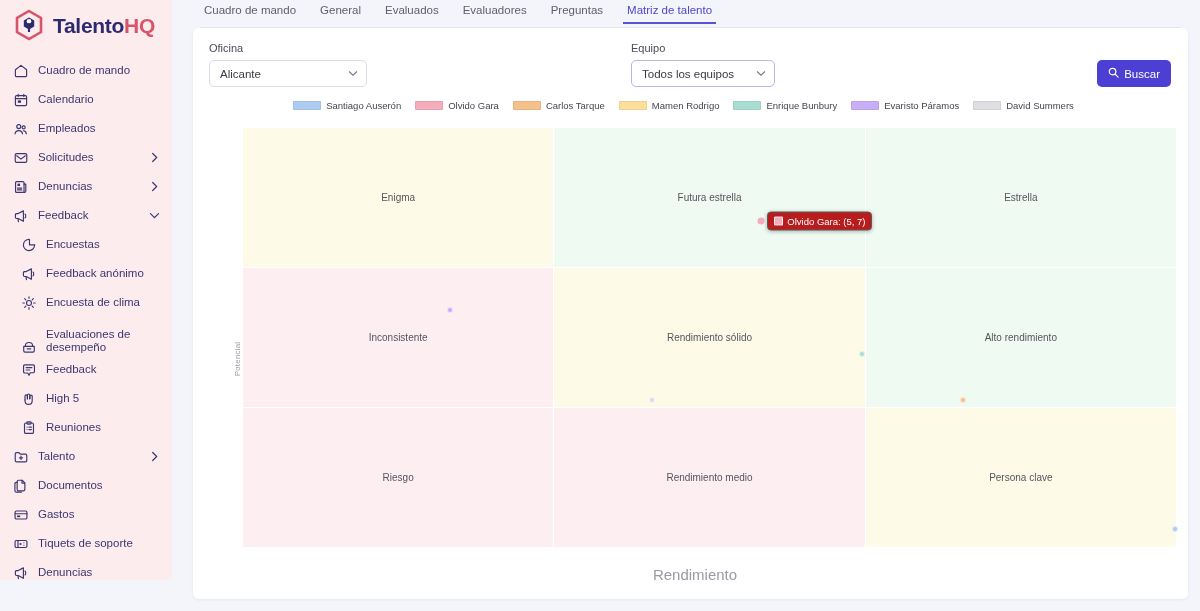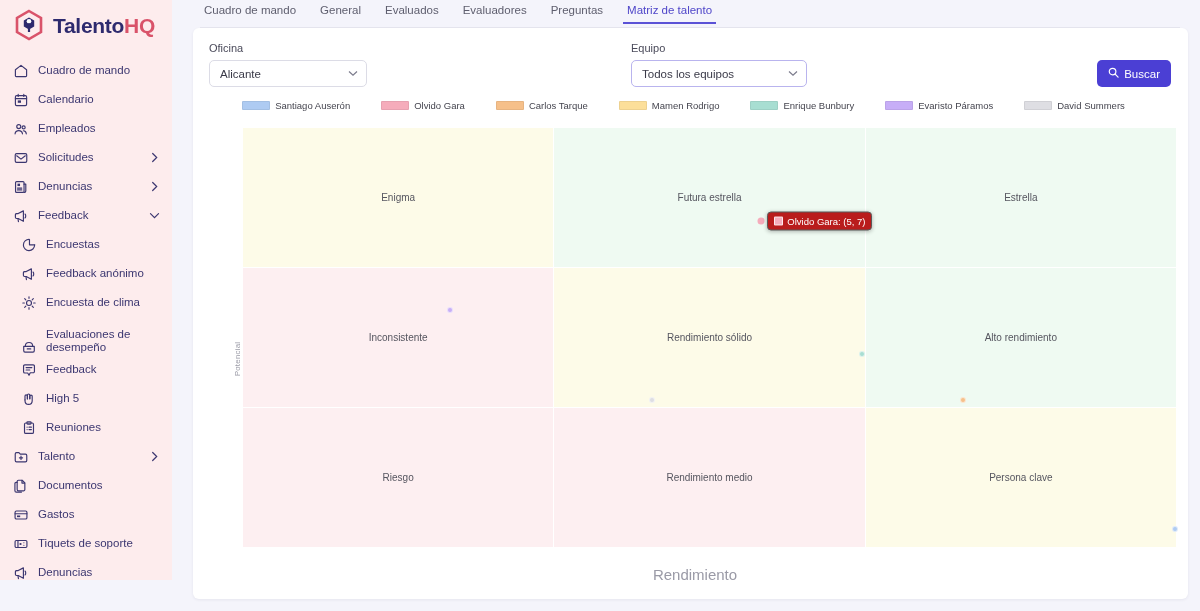--- a/index.html
+++ b/index.html
@@ -115,40 +115,40 @@
   }
   .select {
     width: 158px; height: 27px;
     border: 1px solid #dcdce6; border-radius: 5px;
     background: #fff;
     display: flex; align-items: center;
     padding: 0 8px 0 10px;
     font-size: 11.5px; color: #3a3a48;
     cursor: pointer;
   }
-  .select.wide { width: 176px; border-color: #b9b4ee; }
+  .select.wide { width: 144px; border-color: #b9b4ee; }
   .select .sel-val { flex: 1; }
   .select .chev { color: #6a6a7a; font-size: 9px; }
   .field.equipo { margin-left: 264px; }
   .btn-search {
     position: absolute; right: 17px; bottom: 0;
     height: 27px; min-width: 64px;
     background: #4b3fd4; color: #fff;
     border: none; border-radius: 5px;
     font-size: 11.5px;
     display: flex; align-items: center; justify-content: center; gap: 5px;
     padding: 0 11px;
     cursor: pointer;
     font-family: "Liberation Sans", sans-serif;
   }
 
   
   .legend {
     display: flex; align-items: center; justify-content: center;
-    gap: 17px;
+    gap: 0;
     margin-top: 13px;
     flex-wrap: nowrap;
   }
   .legend-item {
     display: flex; align-items: center; gap: 5px;
     margin-right: 14px;
     cursor: pointer;
   }
   .legend-swatch {
     width: 28px; height: 9px; border-radius: 1px;

